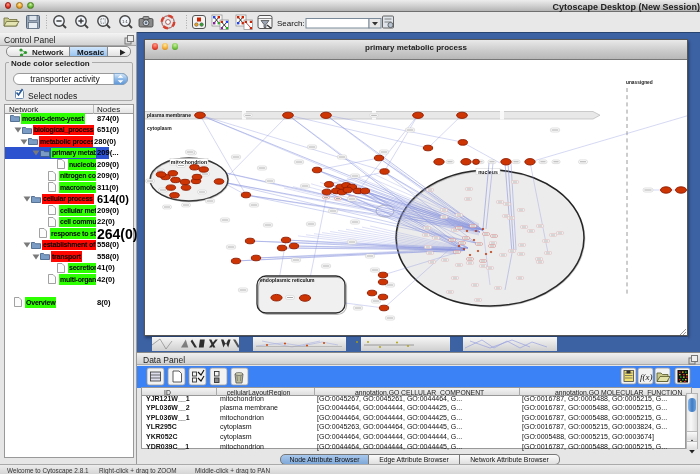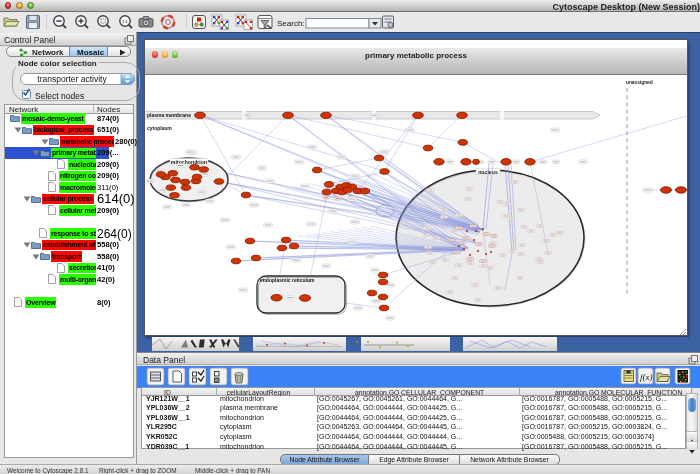--- a/index.html
+++ b/index.html
@@ -115,21 +115,21 @@
   <rect x="-5.5" y="-6" width="11" height="12" rx="1" fill="#dfe4ea" stroke="#555" stroke-width="0.9"></rect>
   <line x1="-3.5" y1="-3" x2="3.5" y2="-3" stroke="#666" stroke-width="0.8"></line>
   <line x1="-3.5" y1="0" x2="3.5" y2="0" stroke="#666" stroke-width="0.8"></line>
   <circle cx="2.5" cy="3" r="2.6" fill="#b8c4d2" stroke="#444" stroke-width="0.7"></circle>
  </g>
 </svg>
 <div class="abs" style="left:0;top:12px;width:700px;height:20px;background:linear-gradient(#dcdcdc,#c6c6c6);border-bottom:1px solid #8a8a8a;z-index:-1"></div>
 
 <div class="abs" style="left:137px;top:32px;width:563px;height:320px;background:#3d62a4;border-top:1px solid #27436f"></div>
 <div class="abs" style="left:144px;top:39px;width:544px;height:297px;background:#fff;border:1px solid #555;box-shadow:1px 2px 3px rgba(0,0,0,0.4)">
- <div class="abs" style="left:0;top:8px;width:542px;height:27px;background:linear-gradient(#e9e9e9,#c9c9c9 60%,#b8b8b8);border-bottom:1px solid #777">
+ <div class="abs" style="left:0;top:0;width:542px;height:20px;background:linear-gradient(#e9e9e9,#c9c9c9 60%,#b8b8b8);border-bottom:1px solid #777">
   <div class="abs" style="left:6.5px;top:3.2px;width:6.4px;height:6.4px;border-radius:50%;background:radial-gradient(circle at 50% 30%,#ff9a8a,#e4402e 60%,#a91a0a)"></div>
   <div class="abs" style="left:16.5px;top:3.2px;width:6.4px;height:6.4px;border-radius:50%;background:radial-gradient(circle at 50% 30%,#ffe9a0,#f0a832 60%,#c07810)"></div>
   <div class="abs" style="left:26.5px;top:3.2px;width:6.4px;height:6.4px;border-radius:50%;background:radial-gradient(circle at 50% 30%,#c8f0a0,#6fbe3c 60%,#3d8a14)"></div>
   <div class="abs" style="left:0;top:2.5px;width:542px;text-align:center;font-size:8px;font-weight:bold;color:#222">primary metabolic process</div>
  </div>
  <svg class="abs" style="left:534px;top:288px" width="8" height="8">
       <line x1="1" y1="7" x2="7" y2="1" stroke="#999" stroke-width="1"></line>
       <line x1="4" y1="7" x2="7" y2="4" stroke="#999" stroke-width="1"></line>
     </svg>
 </div>
@@ -820,21 +820,21 @@
         <line x1="2" y1="2" x2="6.5" y2="4.5" stroke="#2a9a2a" stroke-width="0.7"></line>
         <line x1="6.5" y1="4.5" x2="2.5" y2="7" stroke="#2a9a2a" stroke-width="0.7"></line>
       </svg>
    <div class="abs" style="left:25px;top:1px;font-size:8px;font-weight:bold;color:#222">Network</div>
    <div class="abs" style="left:70px;top:1px;font-size:8px;font-weight:bold;color:#111">Mosaic</div>
    <svg class="abs" style="left:112px;top:2px" width="8" height="7">
         <path d="M1,0.5 L6.5,3.5 L1,6.5 Z" fill="#222"></path>
       </svg>
  </div>
 
- <div class="abs" style="left:12px;top:30px;width:128px;height:39px;border:1px solid #aaa;border-radius:14px">
+ <div class="abs" style="left:5px;top:30px;width:128px;height:39px;border:1px solid #aaa;border-radius:2px">
    <div class="abs" style="left:3px;top:-4px;background:#e6e6e6;font-size:8px;font-weight:bold;color:#222;padding:0 2px">Node color selection</div>
    <svg class="abs" style="left:7px;top:10px" width="115" height="12" viewBox="0 0 115 12">
      <rect x="0.5" y="0.5" width="114" height="11" rx="5.5" fill="#fff" stroke="#999" stroke-width="1"></rect>
      <path d="M101,0.5 L108.5,0.5 A6,5.5 0 0 1 114.5,6 A6,5.5 0 0 1 108.5,11.5 L101,11.5 Z" fill="url(#combograd)" stroke="#7aa0c8" stroke-width="0.8"></path>
      <defs>
           <linearGradient id="combograd" x1="0" y1="0" x2="0" y2="1">
             <stop offset="0" stop-color="#d9ebfb"></stop>
             <stop offset="0.5" stop-color="#8db9e8"></stop>
             <stop offset="1" stop-color="#5d96d6"></stop>
           </linearGradient>
@@ -869,21 +869,21 @@
 <div class="abs" style="left:5px;top:92.0px;width:128px;height:11.5px;background:transparent">
         <svg class="abs" style="left:9px;top:3.2px" width="8" height="6">
           <path d="M0.5,0.5 L7.5,0.5 L4,5.5 Z" fill="#7a7a7a"></path>
         </svg>
         <svg class="abs" style="left:17px;top:1.6px" width="10" height="8">
           <path d="M0.5,7.5 L0.5,1.5 L3.5,1.5 L4.5,2.7 L9.5,2.7 L9.5,7.5 Z" fill="#7b9cc4" stroke="#3c5a80" stroke-width="0.8"></path>
         </svg>
         <div class="abs" style="left:28px;top:0.6px;max-width:63px;overflow:hidden;white-space:nowrap;background:#ff0600;font-size:7px;font-weight:bold;letter-spacing:-0.22px;color:#000;padding:0.5px 1px;line-height:9.5px">biological_process</div>
         <div class="abs" style="left:92px;top:1.1px;font-size:7.6px;font-weight:bold;color:#000;line-height:10px">651(0)</div>
       </div>
-<div class="abs" style="left:23px;top:103.5px;width:128px;height:11.5px;background:transparent">
+<div class="abs" style="left:2px;top:103.5px;width:128px;height:11.5px;background:transparent">
         <svg class="abs" style="left:18px;top:3.2px" width="8" height="6">
           <path d="M0.5,0.5 L7.5,0.5 L4,5.5 Z" fill="#7a7a7a"></path>
         </svg>
         <svg class="abs" style="left:26px;top:1.6px" width="10" height="8">
           <path d="M0.5,7.5 L0.5,1.5 L3.5,1.5 L4.5,2.7 L9.5,2.7 L9.5,7.5 Z" fill="#7b9cc4" stroke="#3c5a80" stroke-width="0.8"></path>
         </svg>
         <div class="abs" style="left:37px;top:0.6px;max-width:54px;overflow:hidden;white-space:nowrap;background:#ff0600;font-size:7px;font-weight:bold;letter-spacing:-0.22px;color:#000;padding:0.5px 1px;line-height:9.5px">metabolic process</div>
         <div class="abs" style="left:92px;top:1.1px;font-size:7.6px;font-weight:bold;color:#000;line-height:10px">280(0)</div>
       </div>
 <div class="abs" style="left:5px;top:115.0px;width:104px;height:11.5px;background:#2c52cf">
@@ -908,45 +908,52 @@
           <path d="M0.5,9.5 L0.5,0.5 L5,0.5 L7.5,3 L7.5,9.5 Z" fill="#fcfcfc" stroke="#8a8a8a" stroke-width="0.8"></path>
         </svg>
         <div class="abs" style="left:54px;top:0.6px;max-width:37px;overflow:hidden;white-space:nowrap;background:#2dff00;font-size:7px;font-weight:bold;letter-spacing:-0.22px;color:#000;padding:0.5px 1px;line-height:9.5px">nitrogen compou</div>
         <div class="abs" style="left:92px;top:1.1px;font-size:7.6px;font-weight:bold;color:#000;line-height:10px">209(0)</div>
       </div>
 <div class="abs" style="left:5px;top:149.5px;width:128px;height:11.5px;background:transparent">
         <svg class="abs" style="left:43px;top:0.8px" width="8" height="10">
           <path d="M0.5,9.5 L0.5,0.5 L5,0.5 L7.5,3 L7.5,9.5 Z" fill="#fcfcfc" stroke="#8a8a8a" stroke-width="0.8"></path>
         </svg>
         <div class="abs" style="left:54px;top:0.6px;max-width:37px;overflow:hidden;white-space:nowrap;background:#2dff00;font-size:7px;font-weight:bold;letter-spacing:-0.22px;color:#000;padding:0.5px 1px;line-height:9.5px">macromolecule</div>
-        <div class="abs" style="left:92px;top:1.1px;font-size:7.6px;font-weight:normal;color:#000;line-height:10px">311(0)</div>
+        <div class="abs" style="left:92px;top:1.1px;font-size:7.6px;font-weight:bold;color:#000;line-height:10px">311(0)</div>
       </div>
 <div class="abs" style="left:5px;top:161.0px;width:128px;height:11.5px;background:transparent">
         <svg class="abs" style="left:18px;top:3.2px" width="8" height="6">
           <path d="M0.5,0.5 L7.5,0.5 L4,5.5 Z" fill="#7a7a7a"></path>
         </svg>
         <svg class="abs" style="left:26px;top:1.6px" width="10" height="8">
           <path d="M0.5,7.5 L0.5,1.5 L3.5,1.5 L4.5,2.7 L9.5,2.7 L9.5,7.5 Z" fill="#7b9cc4" stroke="#3c5a80" stroke-width="0.8"></path>
         </svg>
         <div class="abs" style="left:37px;top:0.6px;max-width:54px;overflow:hidden;white-space:nowrap;background:#ff0600;font-size:7px;font-weight:bold;letter-spacing:-0.22px;color:#000;padding:0.5px 1px;line-height:9.5px">cellular process</div>
-        <div class="abs" style="left:92px;top:1.1px;font-size:13px;font-weight:normal;color:#000;line-height:10px">614(0)</div>
+        <div class="abs" style="left:92px;top:1.1px;font-size:11px;font-weight:bold;color:#000;line-height:10px">614(0)</div>
       </div>
 <div class="abs" style="left:5px;top:172.5px;width:128px;height:11.5px;background:transparent">
         <svg class="abs" style="left:43px;top:0.8px" width="8" height="10">
           <path d="M0.5,9.5 L0.5,0.5 L5,0.5 L7.5,3 L7.5,9.5 Z" fill="#fcfcfc" stroke="#8a8a8a" stroke-width="0.8"></path>
         </svg>
         <div class="abs" style="left:54px;top:0.6px;max-width:37px;overflow:hidden;white-space:nowrap;background:#2dff00;font-size:7px;font-weight:bold;letter-spacing:-0.22px;color:#000;padding:0.5px 1px;line-height:9.5px">cellular metabol</div>
         <div class="abs" style="left:92px;top:1.1px;font-size:7.6px;font-weight:bold;color:#000;line-height:10px">209(0)</div>
       </div>
+<div class="abs" style="left:5px;top:184.0px;width:128px;height:11.5px;background:transparent">
+        <svg class="abs" style="left:43px;top:0.8px" width="8" height="10">
+          <path d="M0.5,9.5 L0.5,0.5 L5,0.5 L7.5,3 L7.5,9.5 Z" fill="#fcfcfc" stroke="#8a8a8a" stroke-width="0.8"></path>
+        </svg>
+        <div class="abs" style="left:54px;top:0.6px;max-width:37px;overflow:hidden;white-space:nowrap;background:#2dff00;font-size:7px;font-weight:bold;letter-spacing:-0.22px;color:#000;padding:0.5px 1px;line-height:9.5px">cell communicat</div>
+        <div class="abs" style="left:92px;top:1.1px;font-size:7.6px;font-weight:bold;color:#000;line-height:10px">22(0)</div>
+      </div>
 <div class="abs" style="left:5px;top:195.5px;width:128px;height:11.5px;background:transparent">
         <svg class="abs" style="left:34px;top:0.8px" width="8" height="10">
           <path d="M0.5,9.5 L0.5,0.5 L5,0.5 L7.5,3 L7.5,9.5 Z" fill="#fcfcfc" stroke="#8a8a8a" stroke-width="0.8"></path>
         </svg>
         <div class="abs" style="left:45px;top:0.6px;max-width:46px;overflow:hidden;white-space:nowrap;background:#2dff00;font-size:7px;font-weight:bold;letter-spacing:-0.22px;color:#000;padding:0.5px 1px;line-height:9.5px">response to stimul</div>
-        <div class="abs" style="left:92px;top:1.1px;font-size:12px;font-weight:normal;color:#000;line-height:10px">264(0)</div>
+        <div class="abs" style="left:92px;top:1.1px;font-size:14px;font-weight:bold;color:#000;line-height:10px">264(0)</div>
       </div>
 <div class="abs" style="left:5px;top:207.0px;width:128px;height:11.5px;background:transparent">
         <svg class="abs" style="left:18px;top:3.2px" width="8" height="6">
           <path d="M0.5,0.5 L7.5,0.5 L4,5.5 Z" fill="#7a7a7a"></path>
         </svg>
         <svg class="abs" style="left:26px;top:1.6px" width="10" height="8">
           <path d="M0.5,7.5 L0.5,1.5 L3.5,1.5 L4.5,2.7 L9.5,2.7 L9.5,7.5 Z" fill="#7b9cc4" stroke="#3c5a80" stroke-width="0.8"></path>
         </svg>
         <div class="abs" style="left:37px;top:0.6px;max-width:54px;overflow:hidden;white-space:nowrap;background:#ff0600;font-size:7px;font-weight:bold;letter-spacing:-0.22px;color:#000;padding:0.5px 1px;line-height:9.5px">establishment of lo</div>
         <div class="abs" style="left:92px;top:1.1px;font-size:7.6px;font-weight:bold;color:#000;line-height:10px">558(0)</div>

